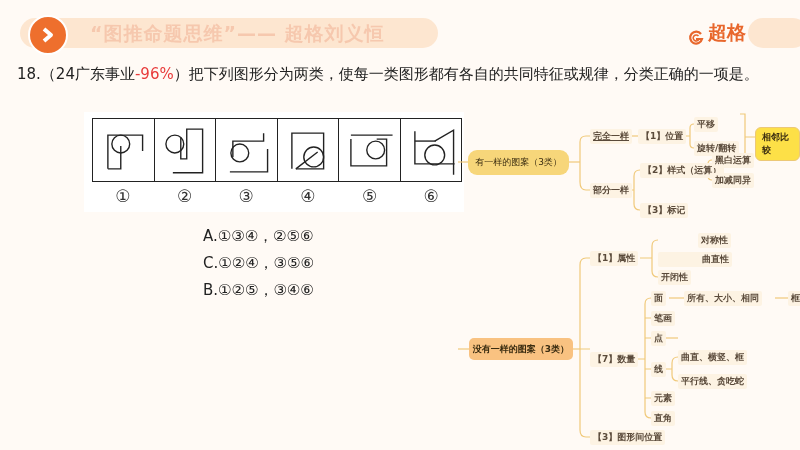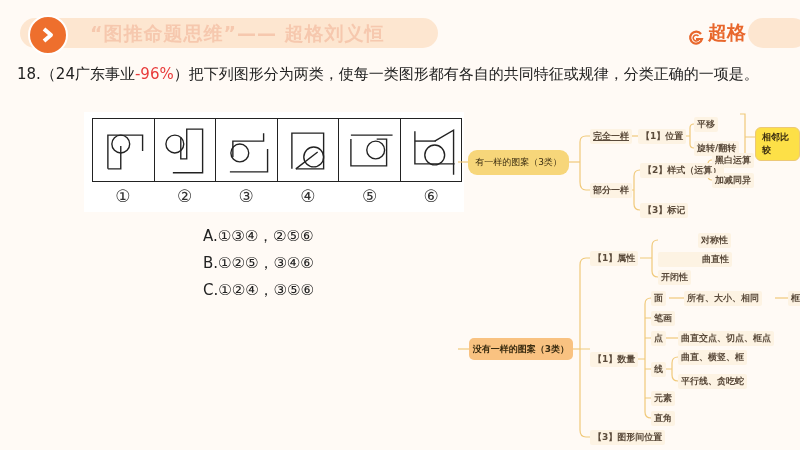--- a/index.html
+++ b/index.html
@@ -112,22 +112,22 @@
     <span>②</span>
     <span>③</span>
     <span>④</span>
     <span>⑤</span>
     <span>⑥</span>
   </div>
 </div>
 
 <div class="options">
   <div><span>A.</span><span>①③④，②⑤⑥</span></div>
+  <div><span>C.</span><span>①②④，③⑤⑥</span></div>
   <div><span>B.</span><span>①②⑤，③④⑥</span></div>
-  <div><span>C.</span><span>①②④，③⑤⑥</span></div>
 </div>
 
 <div class="mm">
   <svg width="360" height="340">
     <g stroke="#f0c97a" stroke-width="1.2" fill="none">
 
       <path d="M18 52 L28 52"></path>
       <path d="M129 52 L140 52"></path>
       <path d="M140 32 Q140 26 146 26 L150 26 M140 32 L140 72 Q140 80 146 80 L150 80"></path>
       <path d="M186 26 L198 26"></path>
@@ -158,26 +158,25 @@
   <div class="node" style="left:200px;top:53px;">【2】样式（运算）</div>
   <div class="node" style="left:272px;top:43px;">黑白运算</div>
   <div class="node" style="left:272px;top:63px;">加减同异</div>
   <div class="node" style="left:200px;top:93px;">【3】标记</div>
 
   <div class="root2">没有一样的图案（3类）</div>
   <div class="node" style="left:150px;top:141px;">【1】属性</div>
   <div class="node" style="left:218px;top:123px;margin-left:40px;">对称性</div>
   <div class="node" style="left:218px;top:142px;padding-left:44px;">曲直性</div>
   <div class="node" style="left:218px;top:160px;">开闭性</div>
-  <div class="node" style="left:150px;top:242px;">【1】数量</div>
+  <div class="node" style="left:150px;top:242px;">【7】数量</div>
   <div class="node" style="left:211px;top:181px;">面</div>
   <div class="node" style="left:244px;top:181px;">所有、大小、相同</div>
   <div class="node" style="left:348px;top:181px;">框内面</div>
   <div class="node" style="left:211px;top:201px;">笔画</div>
   <div class="node" style="left:211px;top:221px;">点</div>
-  <div class="node" style="left:238px;top:221px;">曲直交点、切点、框点</div>
   <div class="node" style="left:211px;top:252px;">线</div>
   <div class="node" style="left:238px;top:240px;">曲直、横竖、框</div>
   <div class="node" style="left:238px;top:264px;">平行线、贪吃蛇</div>
   <div class="node" style="left:211px;top:281px;">元素</div>
   <div class="node" style="left:211px;top:301px;">直角</div>
   <div class="node" style="left:150px;top:320px;">【3】图形间位置</div>
 </div>
 
 </body></html>

